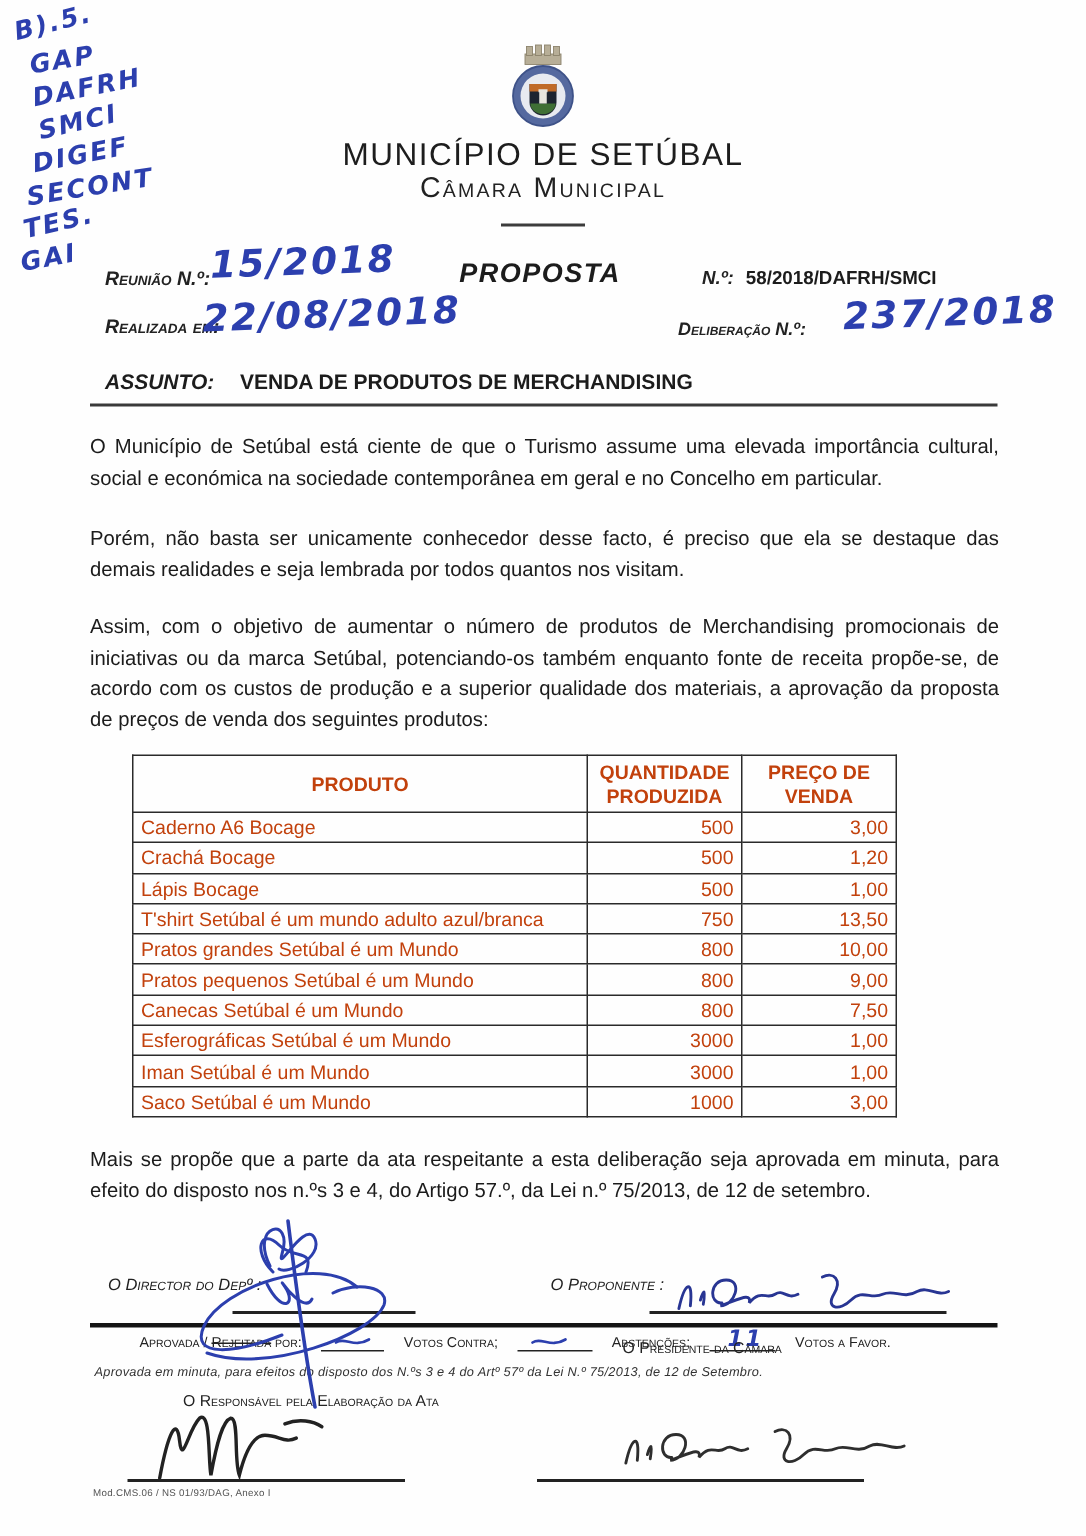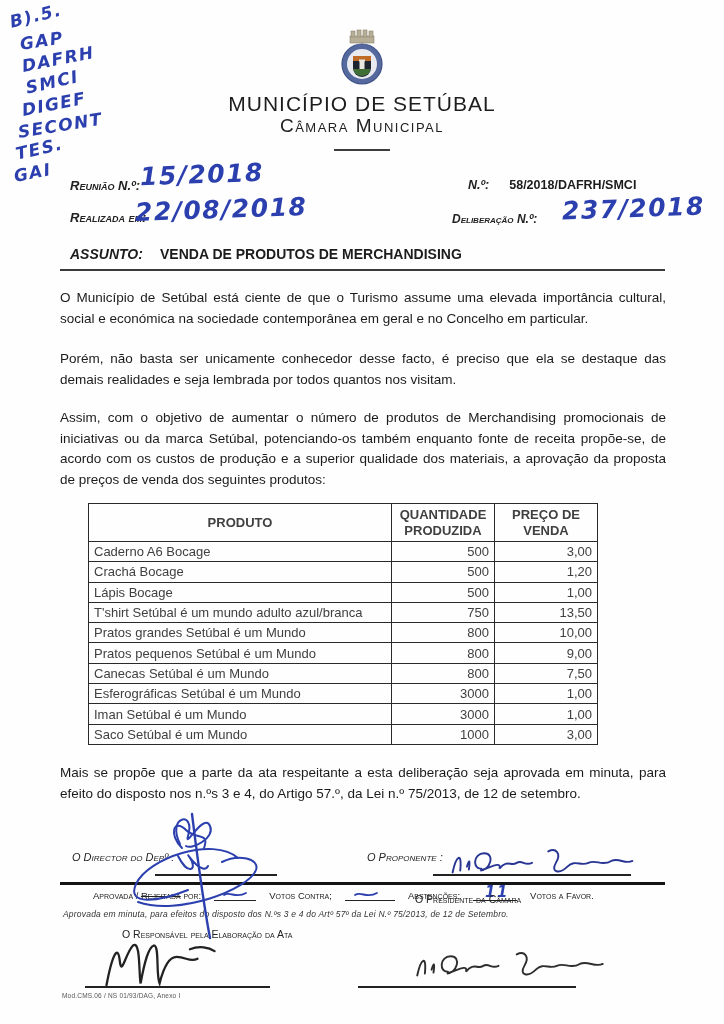--- a/index.html
+++ b/index.html
@@ -27,21 +27,21 @@
   
   .lbl{font-style:italic;font-weight:bold;font-variant:small-caps;color:#222;}
   .proposta{font-style:italic;font-weight:bold;font-size:18px;letter-spacing:1px;}
   .hand-val{font-size:25px;line-height:26px;transform:rotate(-2deg);}
 
   .rule{background:#3a3a3a;height:2px;}
   .rule-thick{background:#141414;height:3px;}
 
   .para{width:606px;font-size:13.5px;line-height:20.6px;text-align:justify;color:#1b1b1b;}
 
-  table.products{border-collapse:collapse;font-size:13px;color:#404040;}
+  table.products{border-collapse:collapse;font-size:13px;color:#c2410c;}
   table.products th,table.products td{border:1.4px solid #2a2a2a;padding:0 5px;}
   table.products th{font-weight:bold;text-align:center;height:37px;line-height:16px;}
   table.products td{height:19.3px;}
   td.num{text-align:right;padding-right:8px;}
   .col-prod{width:292px;}   .col-qty{width:92px;}   .col-price{width:92px;}
 
   .sig-label{font-style:italic;font-variant:small-caps;font-size:11px;color:#222;}
   .sig-line{height:1.6px;background:#222;}
 
   .approval-row{display:flex;align-items:flex-end;gap:13px;
@@ -96,21 +96,22 @@
       <rect x="21.5" y="33" width="5" height="8" fill="#e8e6df"></rect>
       <rect x="21" y="31.5" width="6" height="2" fill="#e8e6df"></rect>
     </svg>
   </div>
   <div class="abs council" style="left:0;top:115px;">Câmara Municipal</div>
   <div class="abs muni" style="left:0;top:92px;">MUNICÍPIO DE SETÚBAL</div>
   <div class="abs hr-short" style="left:334px;top:149px;"></div>
 
   <div class="abs lbl" style="left:70px;top:178px;font-size:13px;">Reunião N.º:</div>
   <div class="abs hand hand-val" style="left:140px;top:162px;">15/2018</div>
-  <div class="abs" style="left:468px;top:178px;font-size:12.5px;display:flex;gap:20px;align-items:baseline;">
+  <div class="abs proposta" style="left:280px;top:172px;width:160px;text-align:center;">PROPOSTA</div>
+  <div class="abs" style="left:468px;top:178px;font-size:12.5px;display:flex;gap:8px;align-items:baseline;">
     <span class="lbl" style="font-size:12.5px;">N.º:</span>
     <span style="font-weight:bold;">58/2018/DAFRH/SMCI</span>
   </div>
   <div class="abs lbl" style="left:70px;top:210px;font-size:13px;">Realizada em:</div>
   <div class="abs hand hand-val" style="left:135px;top:197px;">22/08/2018</div>
   <div class="abs lbl" style="left:452px;top:212px;font-size:12px;">Deliberação N.º:</div>
   <div class="abs hand hand-val" style="left:562px;top:196px;">237/2018</div>
 
   <div class="abs" style="left:70px;top:246px;font-size:14px;font-weight:bold;font-style:italic;">ASSUNTO:</div>
   <div class="abs" style="left:160px;top:246px;font-size:14px;font-weight:bold;">VENDA DE PRODUTOS DE MERCHANDISING</div>

